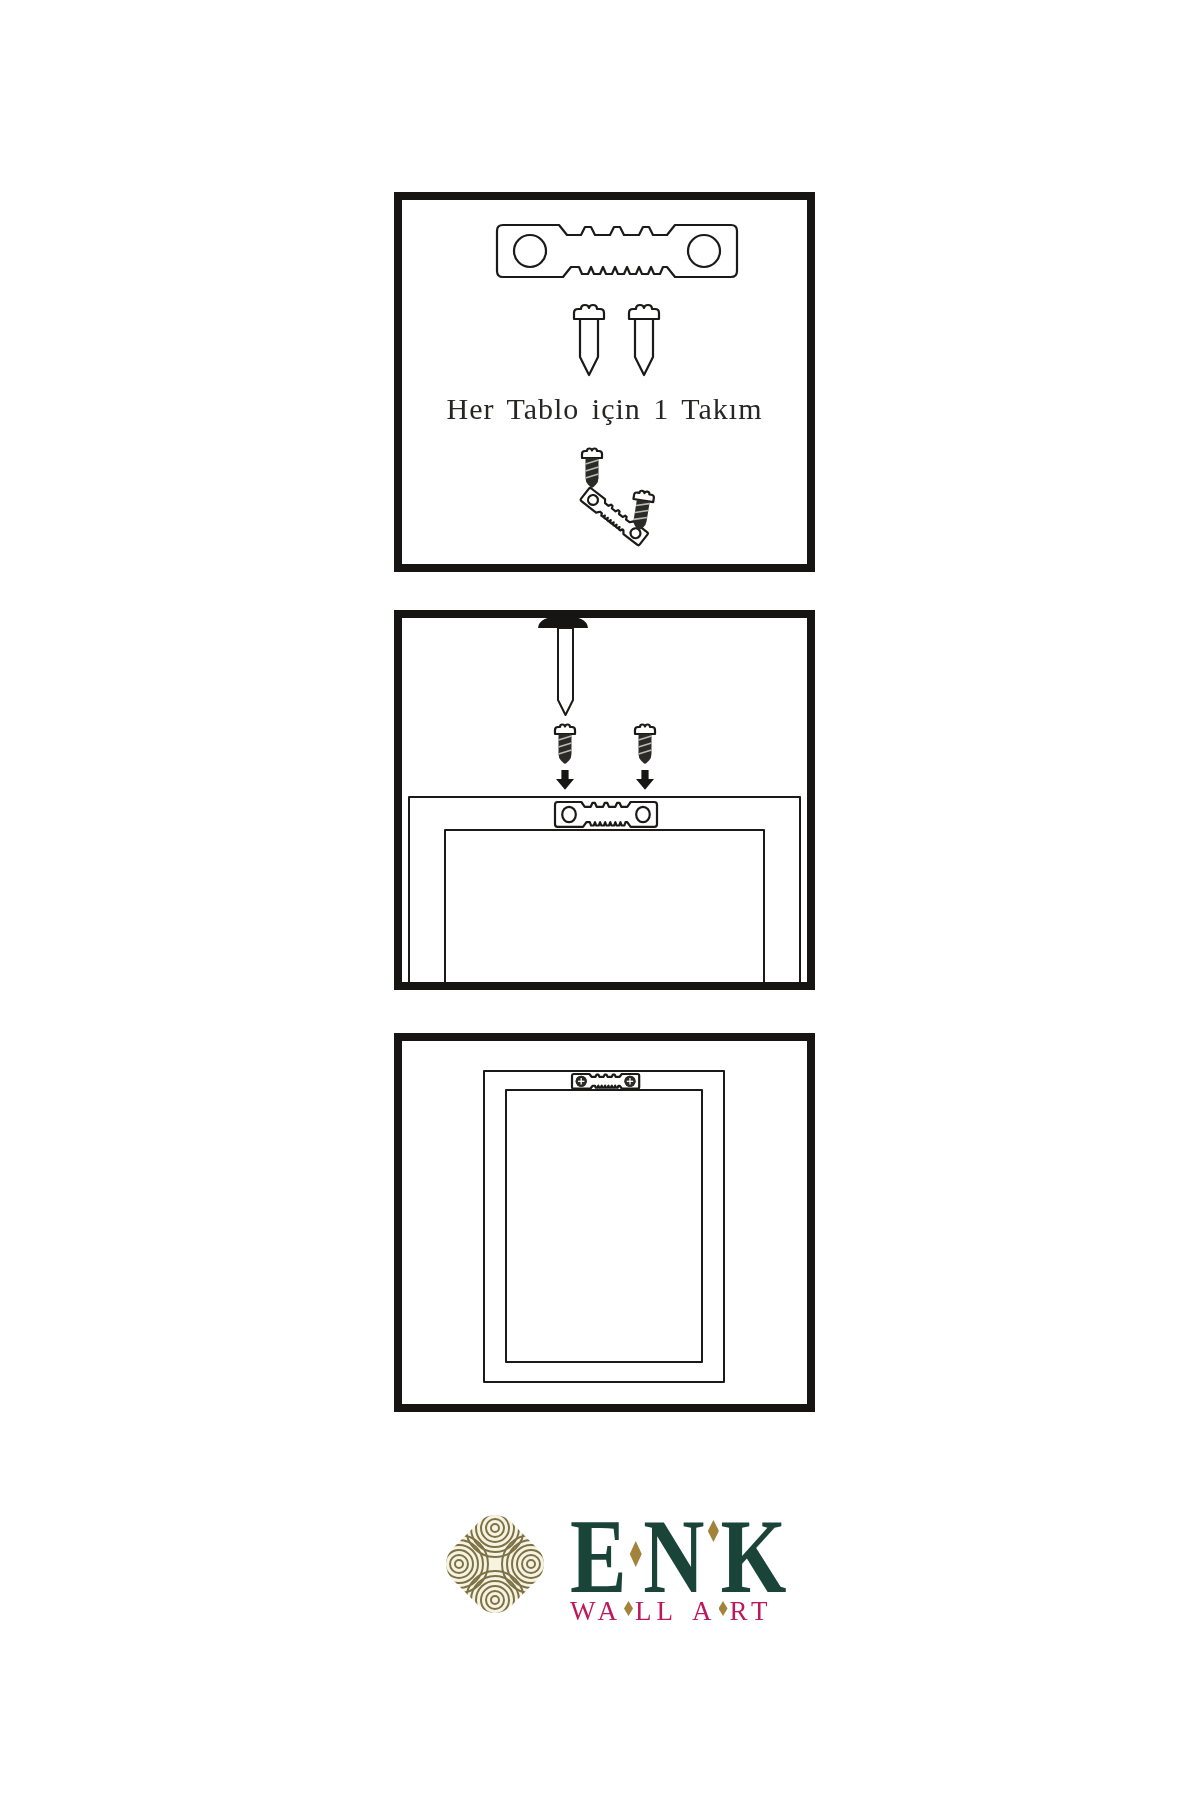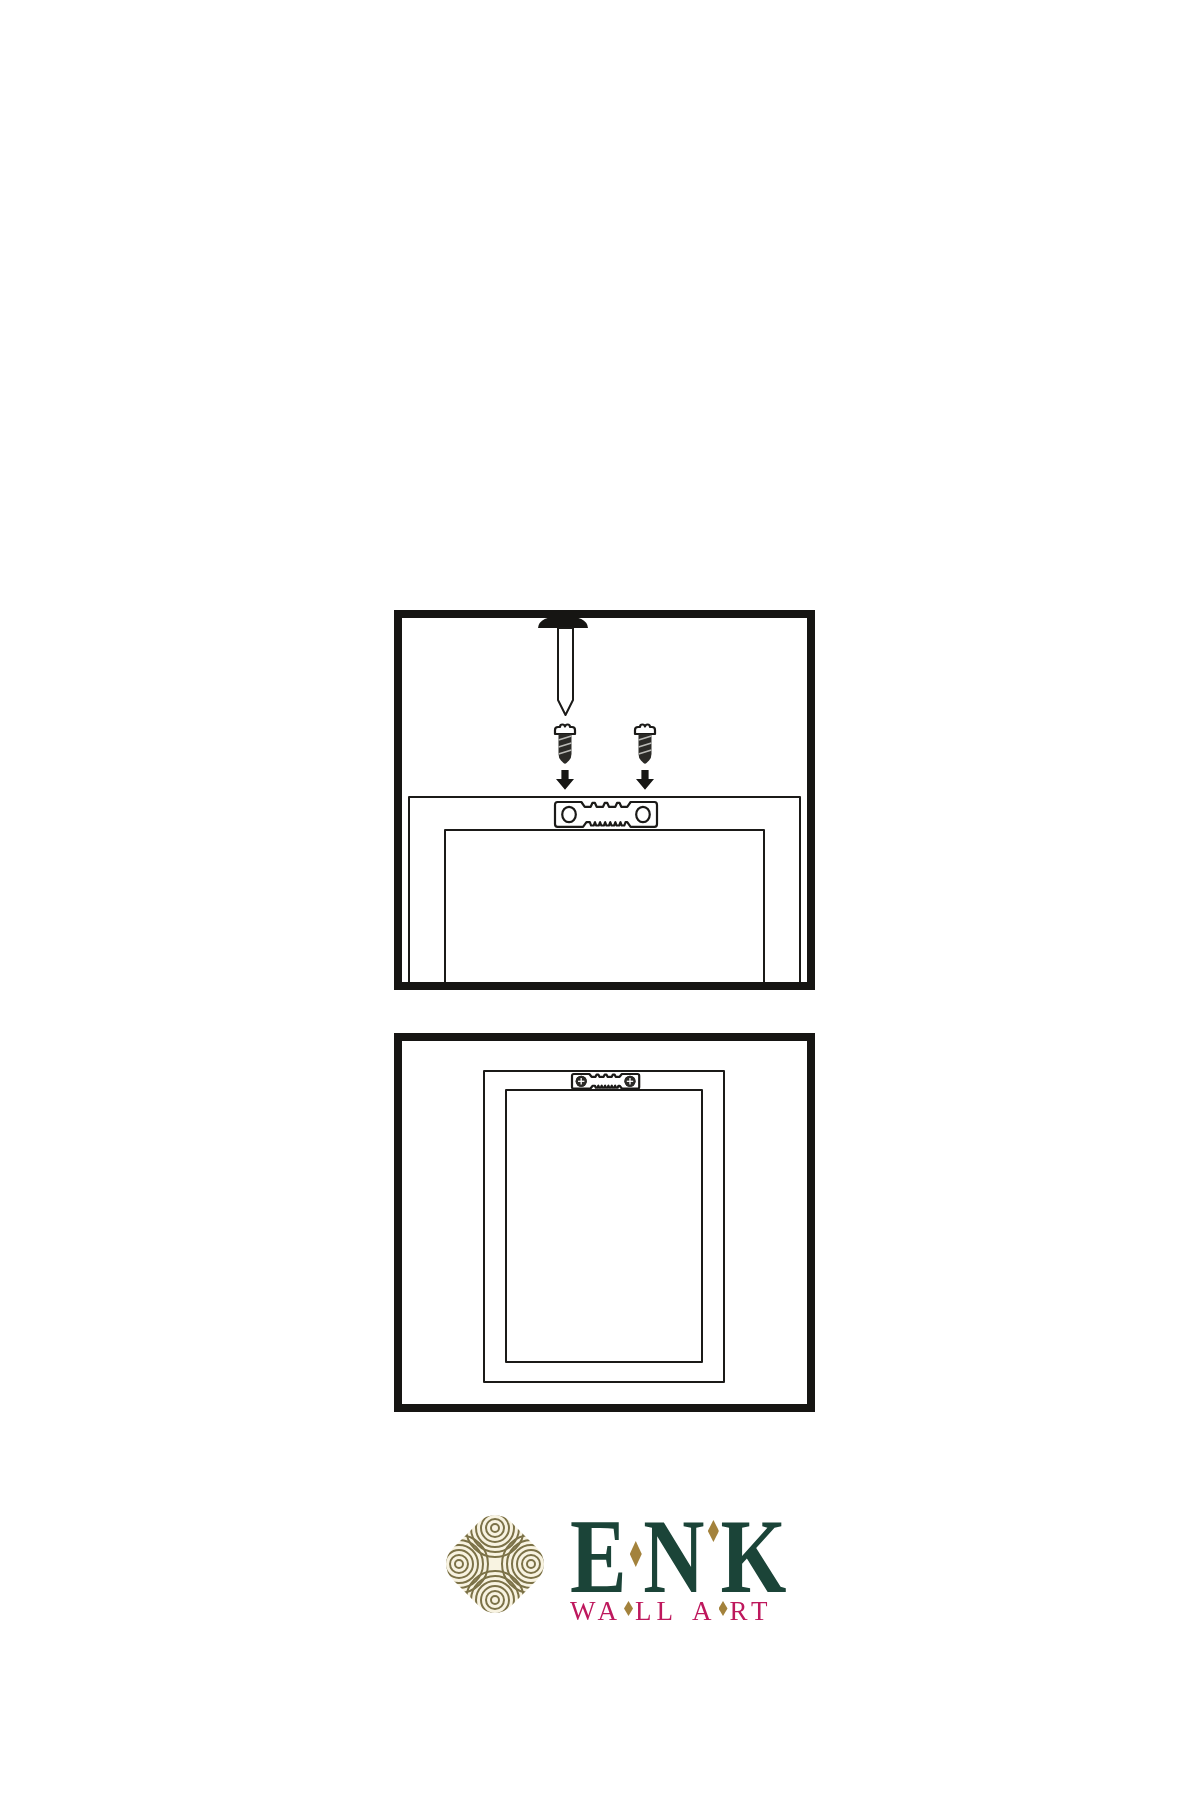--- a/index.html
+++ b/index.html
@@ -58,20 +58,40 @@
         <line x1="4.5" y1="16" x2="17.5" y2="12" stroke="#b9b9b6" stroke-width="1.6"></line>
         <line x1="4.5" y1="23" x2="17.5" y2="19" stroke="#b9b9b6" stroke-width="1.6"></line>
         <line x1="4.5" y1="30" x2="17.5" y2="26" stroke="#b9b9b6" stroke-width="1.6"></line>
       </g>
       <g id="arrow">
           <path d="M6 0 H14 V10 H20 L10 22 L0 10 H6 Z" fill="#161614"></path>
         </g>
     </defs>
   </svg>
 
+  <section class="panel" id="p1">
+    <svg width="421" height="380" viewBox="0 0 421 380">
+      <g>
+        <use href="#bracket" transform="translate(103,33)"></use>
+      </g>
+      <g>
+        <use href="#screwL" transform="translate(178,112)"></use>
+      </g>
+      <g>
+        <use href="#screwL" transform="translate(233,112)"></use>
+      </g>
+      <g>
+        <use href="#screwD" transform="translate(187,256)"></use>
+        <use href="#bracket" transform="translate(199,308) rotate(38) scale(0.31) translate(-33,-26)"></use>
+        <use href="#screwD" transform="translate(240,297) rotate(9)"></use>
+      </g>
+    </svg>
+    <div class="caption">Her Tablo için 1 Takım</div>
+    <div class="frame-border"></div>
+  </section>
 
   <section class="panel" id="p2">
     <svg width="421" height="380" viewBox="0 0 421 380">
       <g>
         <rect class="lnthin" x="15" y="187" width="391" height="210" stroke-width="2.4"></rect>
         <rect class="lnthin" x="51" y="220" width="319" height="180"></rect>
       </g>
       <g>
         <use href="#bracket" transform="translate(161,192) scale(0.425,0.48)"></use>
       </g>

